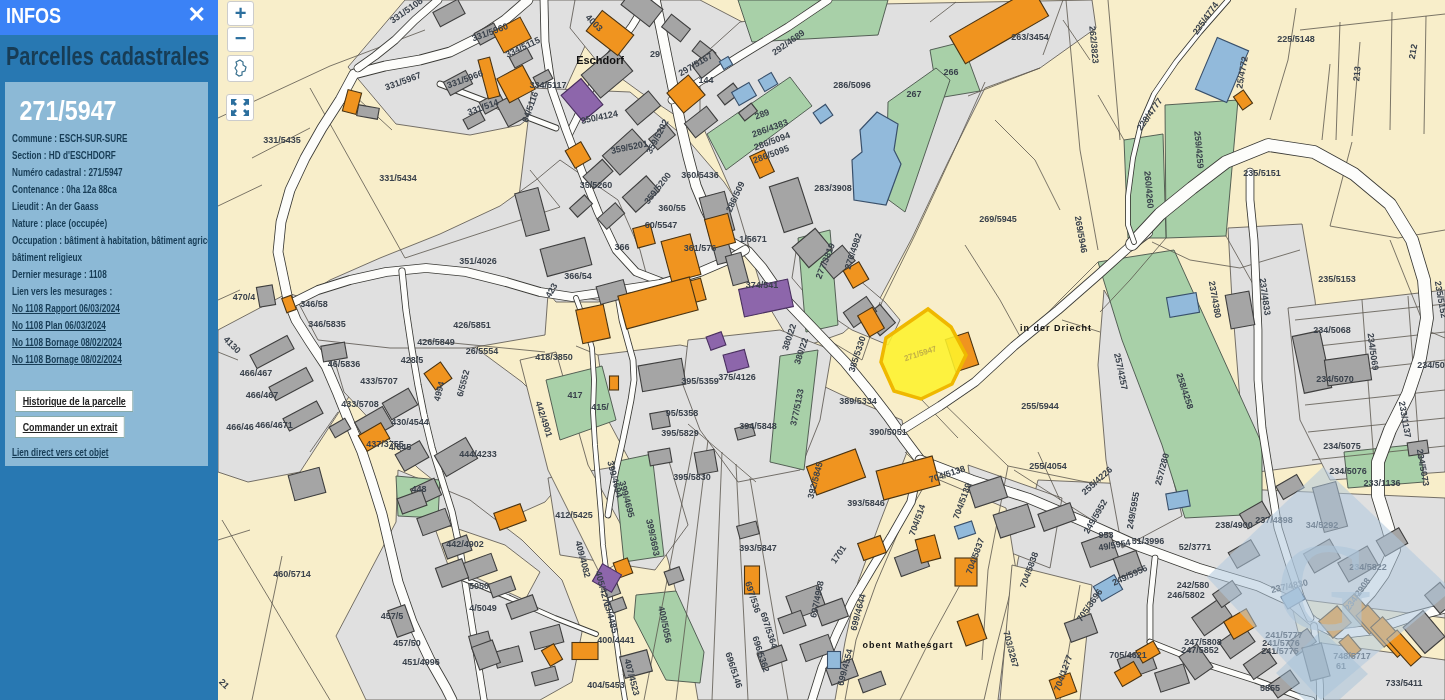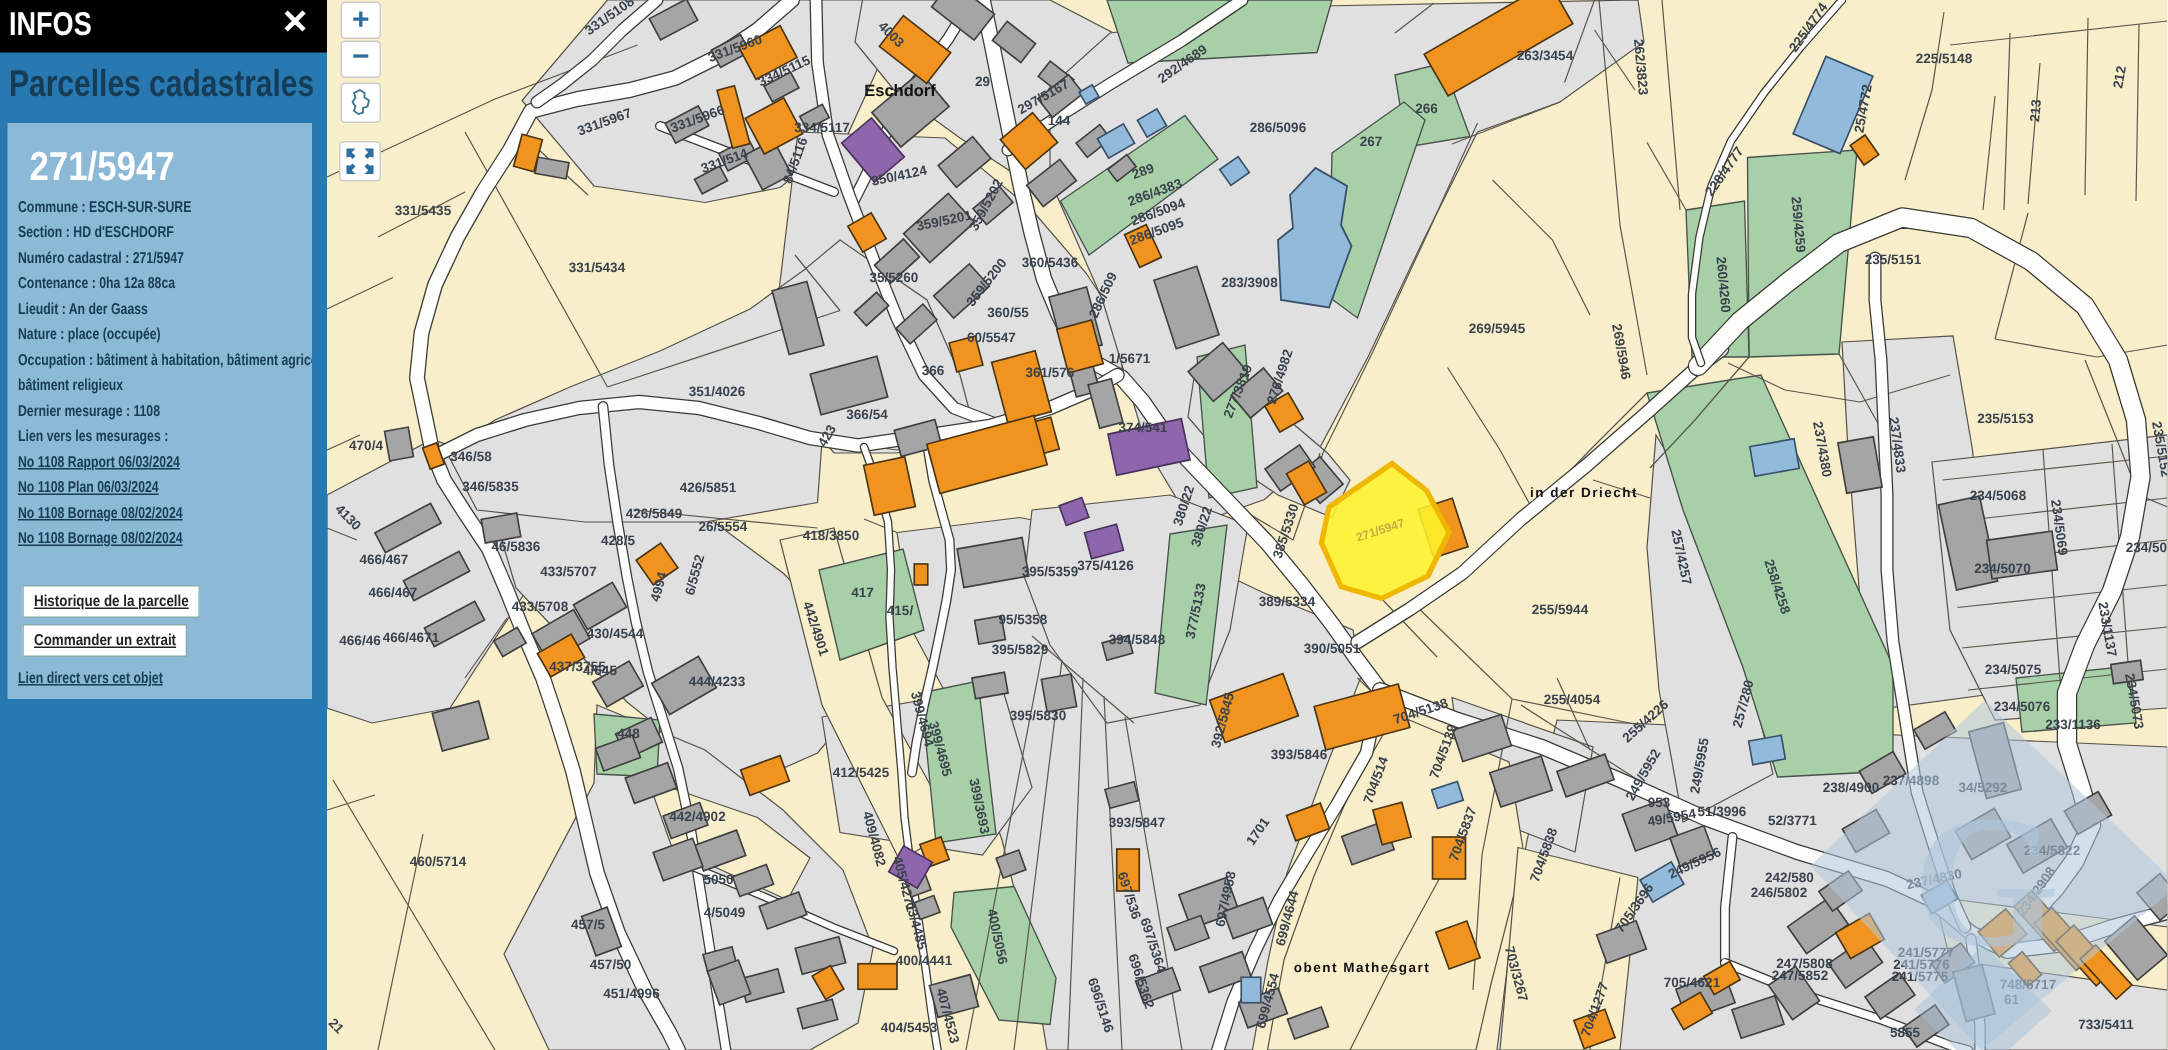--- a/index.html
+++ b/index.html
@@ -2,21 +2,21 @@
 <html><head>
 <meta charset="utf-8">
 <style>
   html,body{margin:0;padding:0;width:1445px;height:700px;overflow:hidden;
     font-family:"Liberation Sans", sans-serif;}
   #stage{position:relative;width:1445px;height:700px;background:#fff;}
   #map{position:absolute;left:0;top:0;}
   .ctl{position:absolute;background:#fff;border:1px solid #ccc;border-radius:3px;
     color:#2b6f9e;text-align:center;box-sizing:border-box;}
   #sidebar{position:absolute;left:0;top:0;width:218px;height:700px;background:#2878b2;}
-  #infosbar{position:absolute;left:0;top:0;width:218px;height:35px;background:#000000;}
+  #infosbar{position:absolute;left:0;top:0;width:218px;height:35px;background:#3b82f6;}
   #infosbar .t{position:absolute;left:6px;top:3px;font-size:22px;font-weight:bold;color:#fff;
     transform:scaleX(0.82);transform-origin:0 0;}
   #infosbar .x{position:absolute;right:12px;top:2px;font-size:22px;color:#fff;font-weight:bold;}
   #secthead{position:absolute;left:6px;top:42px;font-size:25px;font-weight:bold;color:#173c55;
     white-space:nowrap;transform:scaleX(0.80);transform-origin:0 0;}
   #card{position:absolute;left:5px;top:82px;width:203px;height:384px;background:#8cb9d6;overflow:hidden;}
   #card h2{margin:0;padding:14px 0 0 17px;font-size:27px;font-weight:bold;color:#fff;
     transform:scaleX(0.86);transform-origin:0 0;}
   #card .ln{position:absolute;left:7px;font-size:10.5px;font-weight:bold;color:#173c55;white-space:nowrap;
     transform:scaleX(0.78);transform-origin:0 0;}

